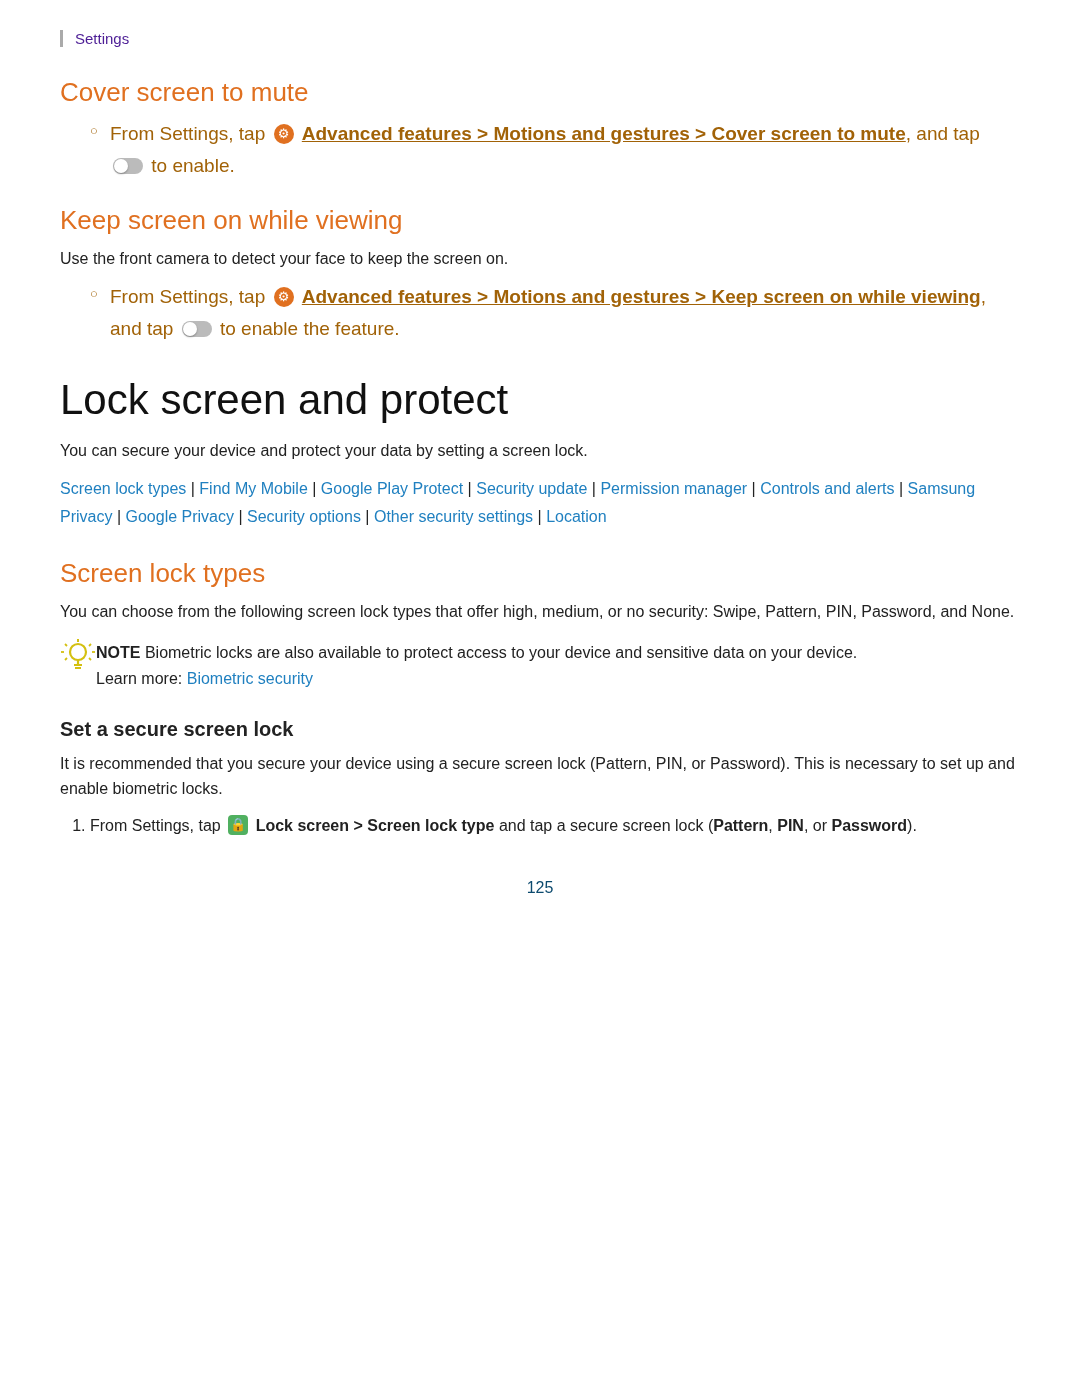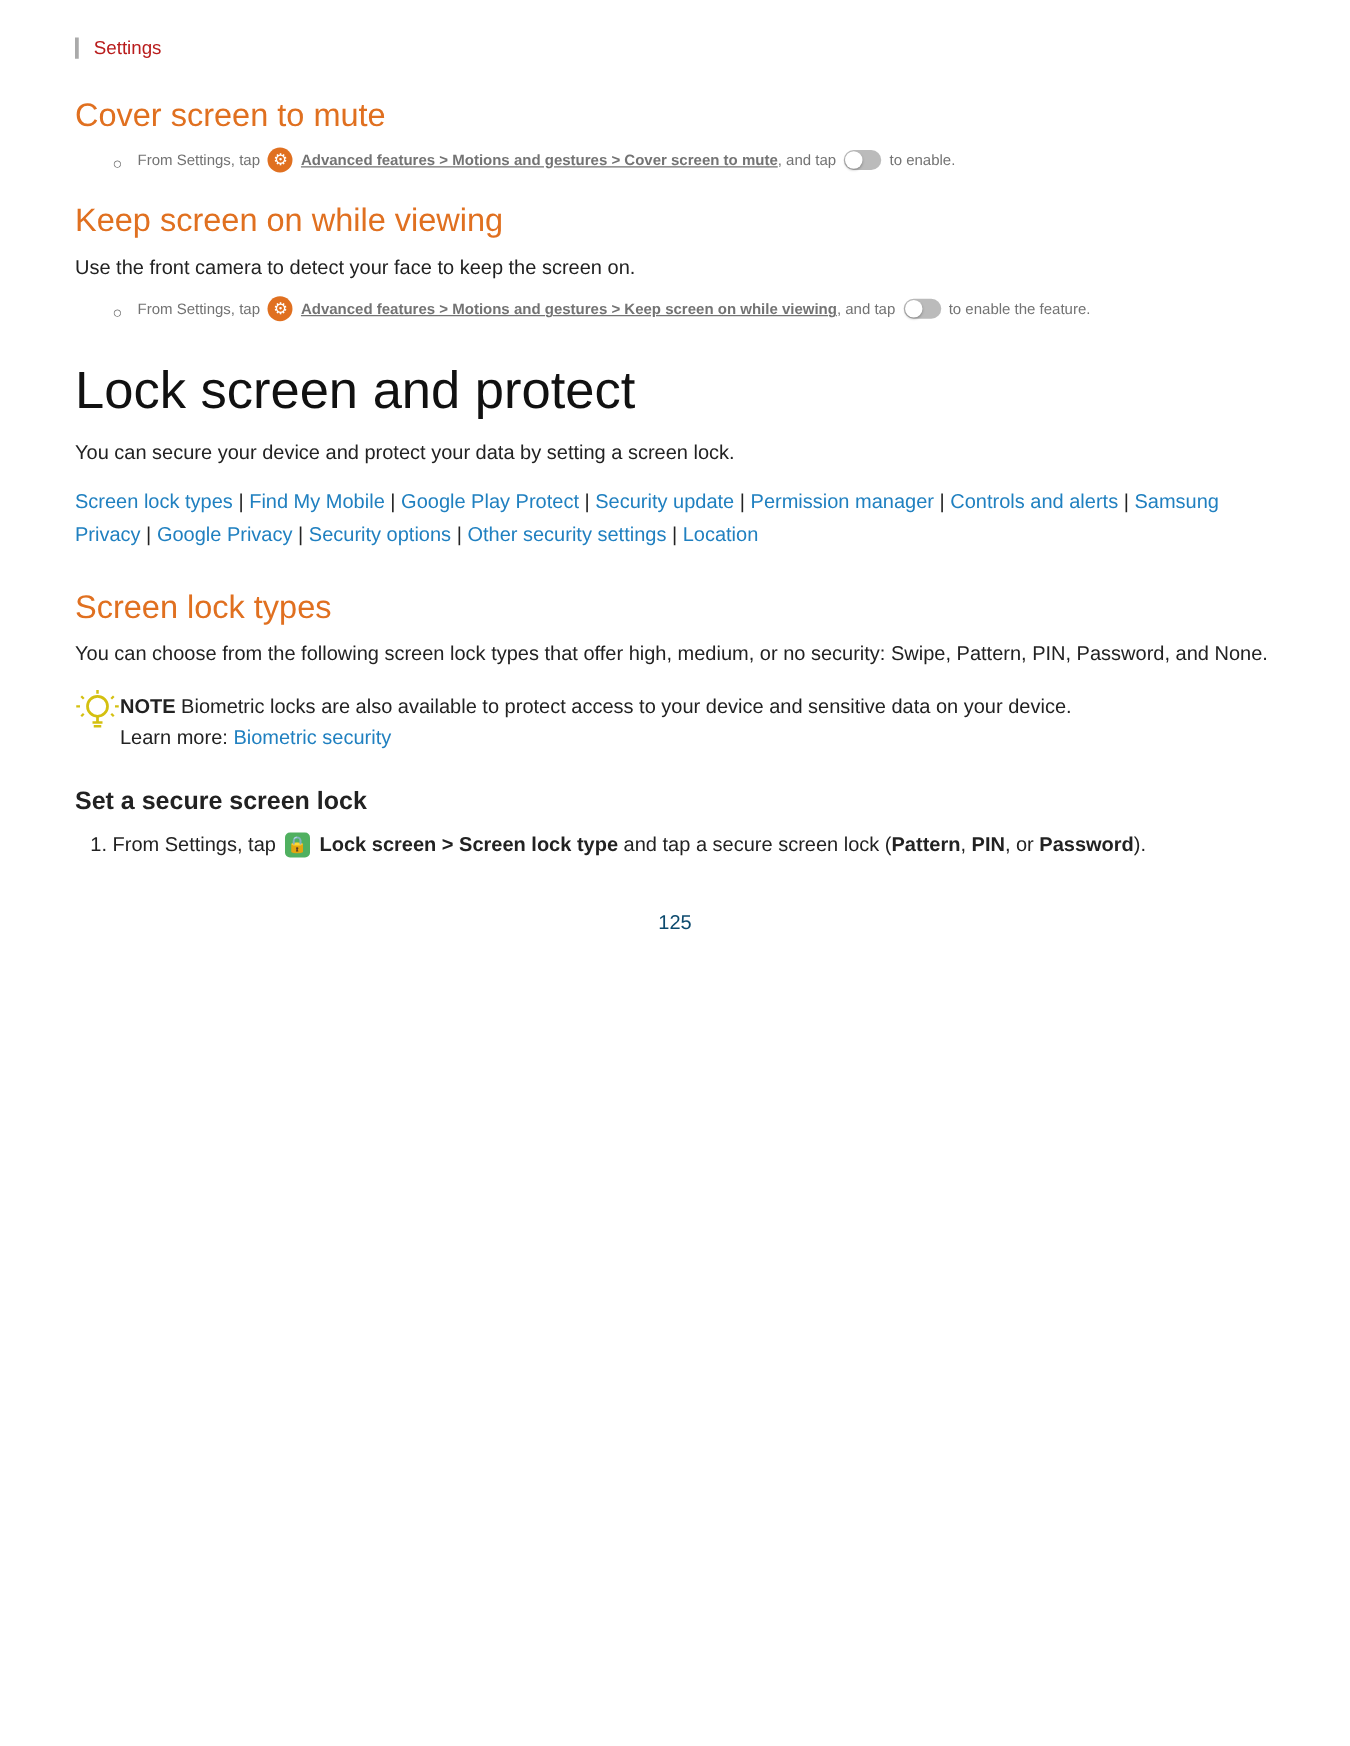--- a/index.html
+++ b/index.html
@@ -14,21 +14,21 @@
       position: relative;
     }
 
     .page-container {
       padding: 30px 60px 60px 60px;
       max-width: 1080px;
     }
 
     .page-label {
       font-size: 15px;
-      color: #b91c1c;
+      color: #4c1d95;
       border-left: 3px solid #aaa;
       padding-left: 12px;
       margin-bottom: 30px;
     }
 
     .section-title-orange {
       font-size: 26px;
       color: #e07020;
       font-weight: 400;
       margin-bottom: 10px;
@@ -56,22 +56,22 @@
       line-height: 1.6;
       margin-bottom: 10px;
     }
 
     .instruction-list {
       margin-left: 30px;
       margin-bottom: 10px;
     }
 
     .instruction-list li {
-      font-size: 12px;
-      color: #737373;
+      font-size: 19px;
+      color: #a16207;
       line-height: 1.7;
       margin-bottom: 6px;
     }
 
     .bullet-circle {
       list-style: none;
       padding-left: 0;
     }
 
     .bullet-circle li {
@@ -297,20 +297,21 @@
       <div class="note-text">
         <span class="note-label bold-text">NOTE</span><span> Biometric locks are also available to protect access to your device and sensitive data on your device.</span>
         <br>
         <span>Learn more: </span><a class="link-text">Biometric security</a>
       </div>
     </div>
   </div>
 
   <div style="margin-top: 26px;">
     <div class="section-subtitle">Set a secure screen lock</div>
+    <p class="body-text">It is recommended that you secure your device using a secure screen lock (Pattern, PIN, or Password). This is necessary to set up and enable biometric locks.</p>
     <ol class="ordered-list" style="margin-top:10px;">
       <li>
         <span>From Settings, tap</span>
         <span class="icon-lock"></span>
         <span class="bold-text">Lock screen &gt; Screen lock type</span>
         <span> and tap a secure screen lock (</span><span class="bold-text">Pattern</span><span>, </span><span class="bold-text">PIN</span><span>, or </span><span class="bold-text">Password</span><span>).</span>
       </li>
     </ol>
   </div>
 

